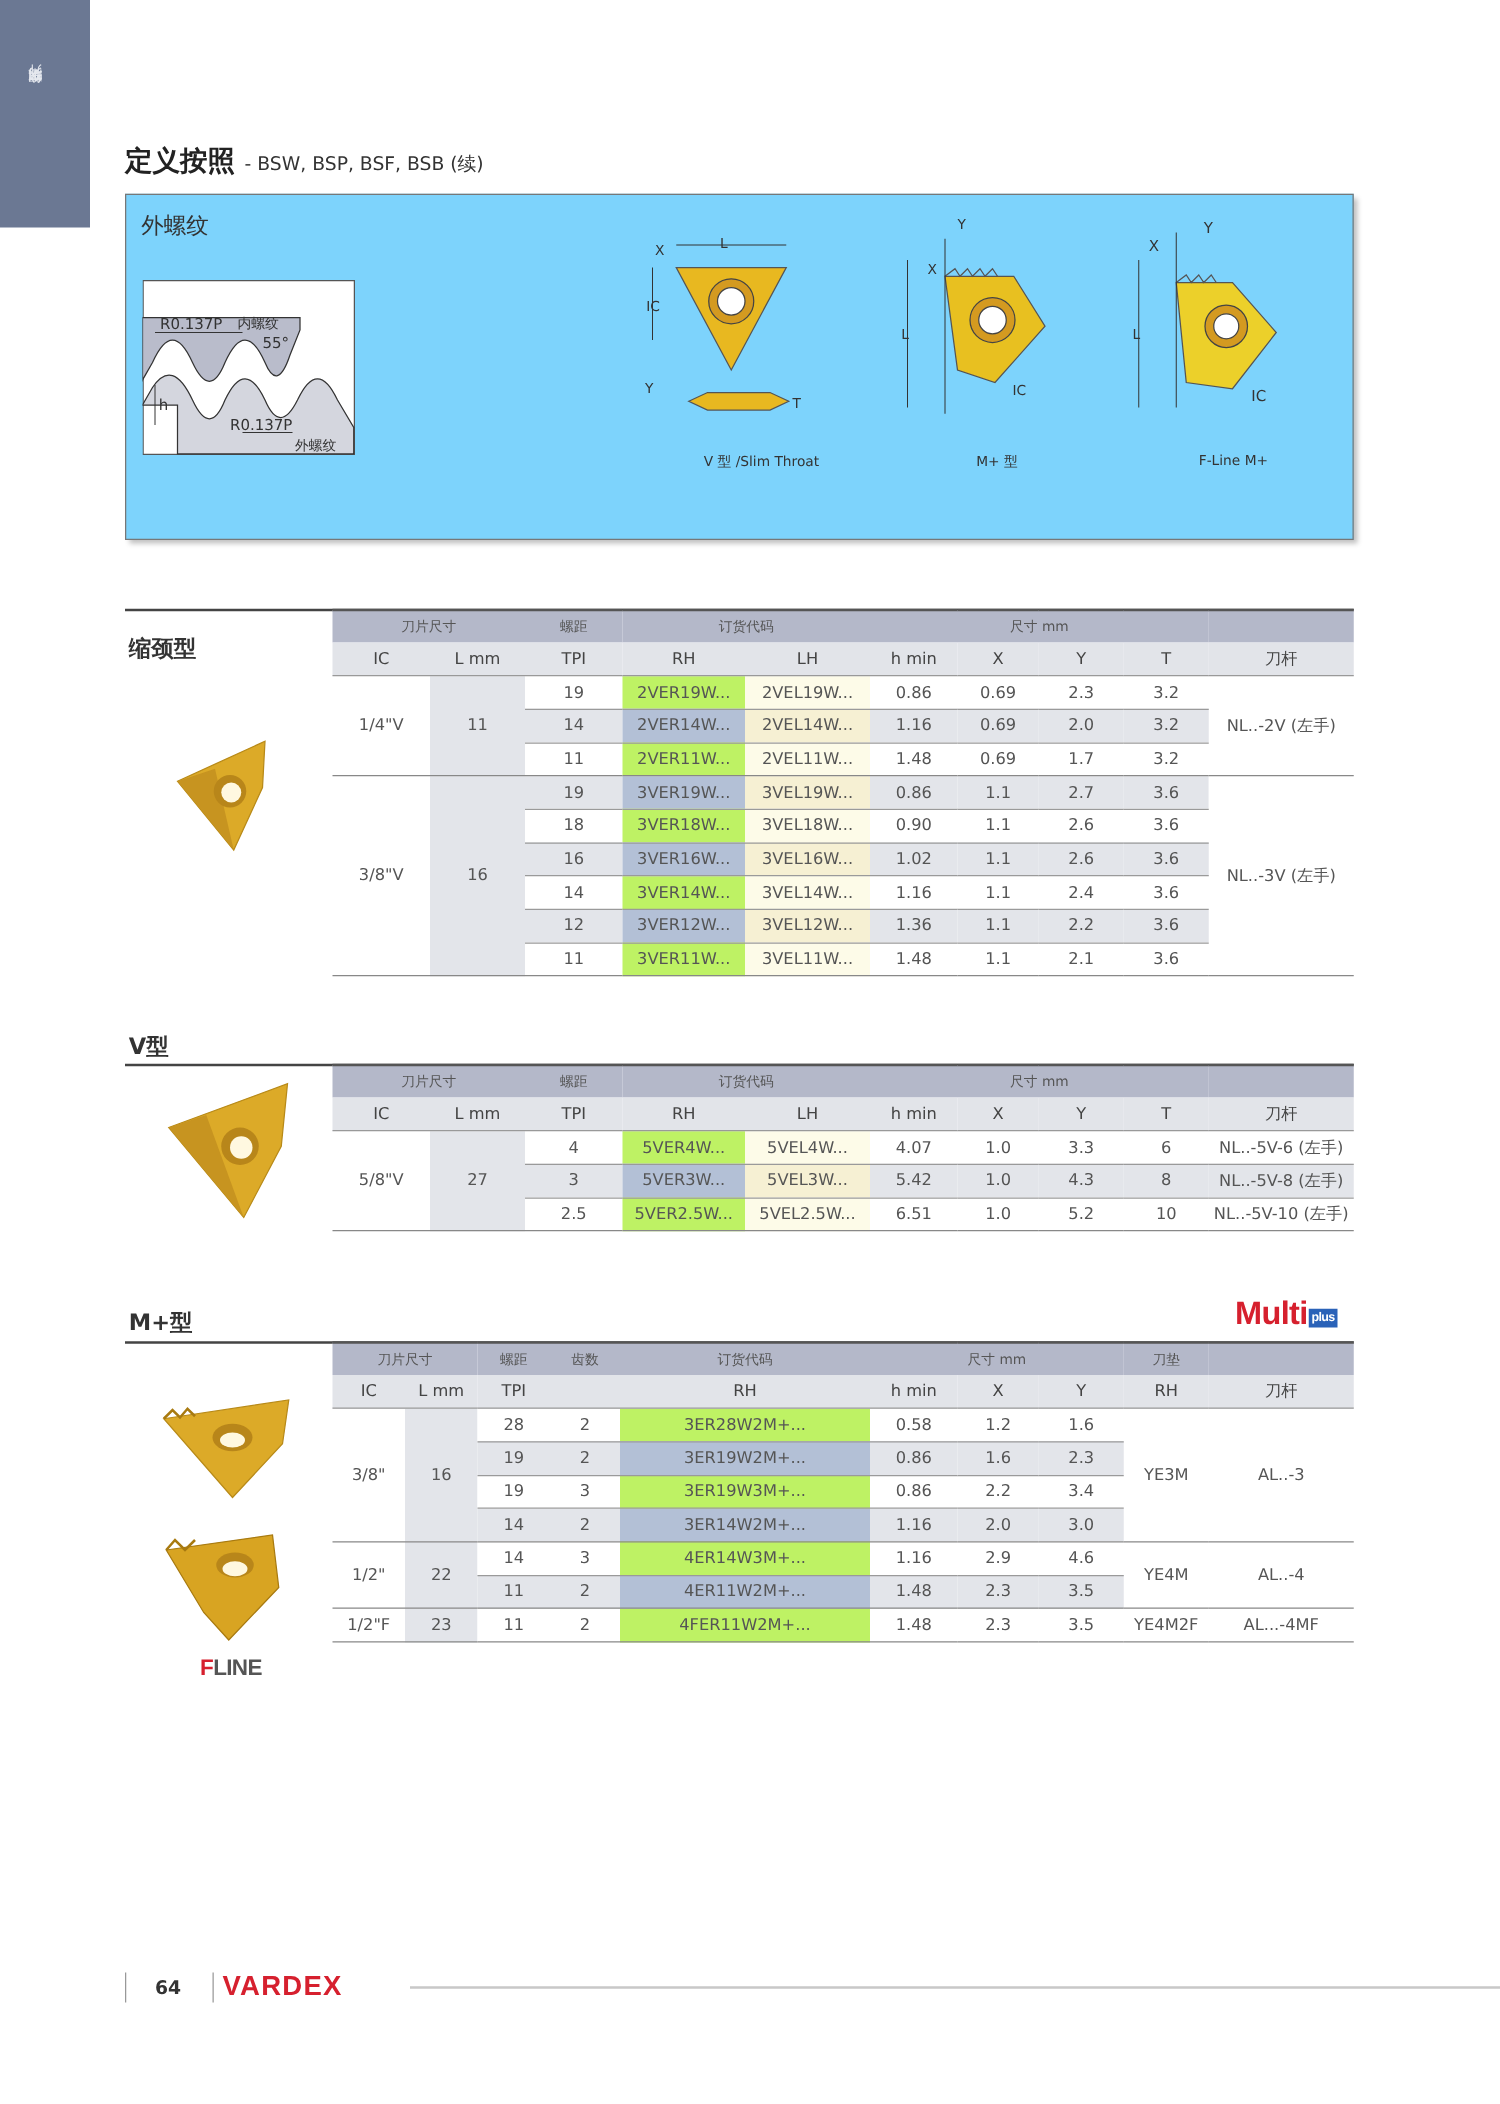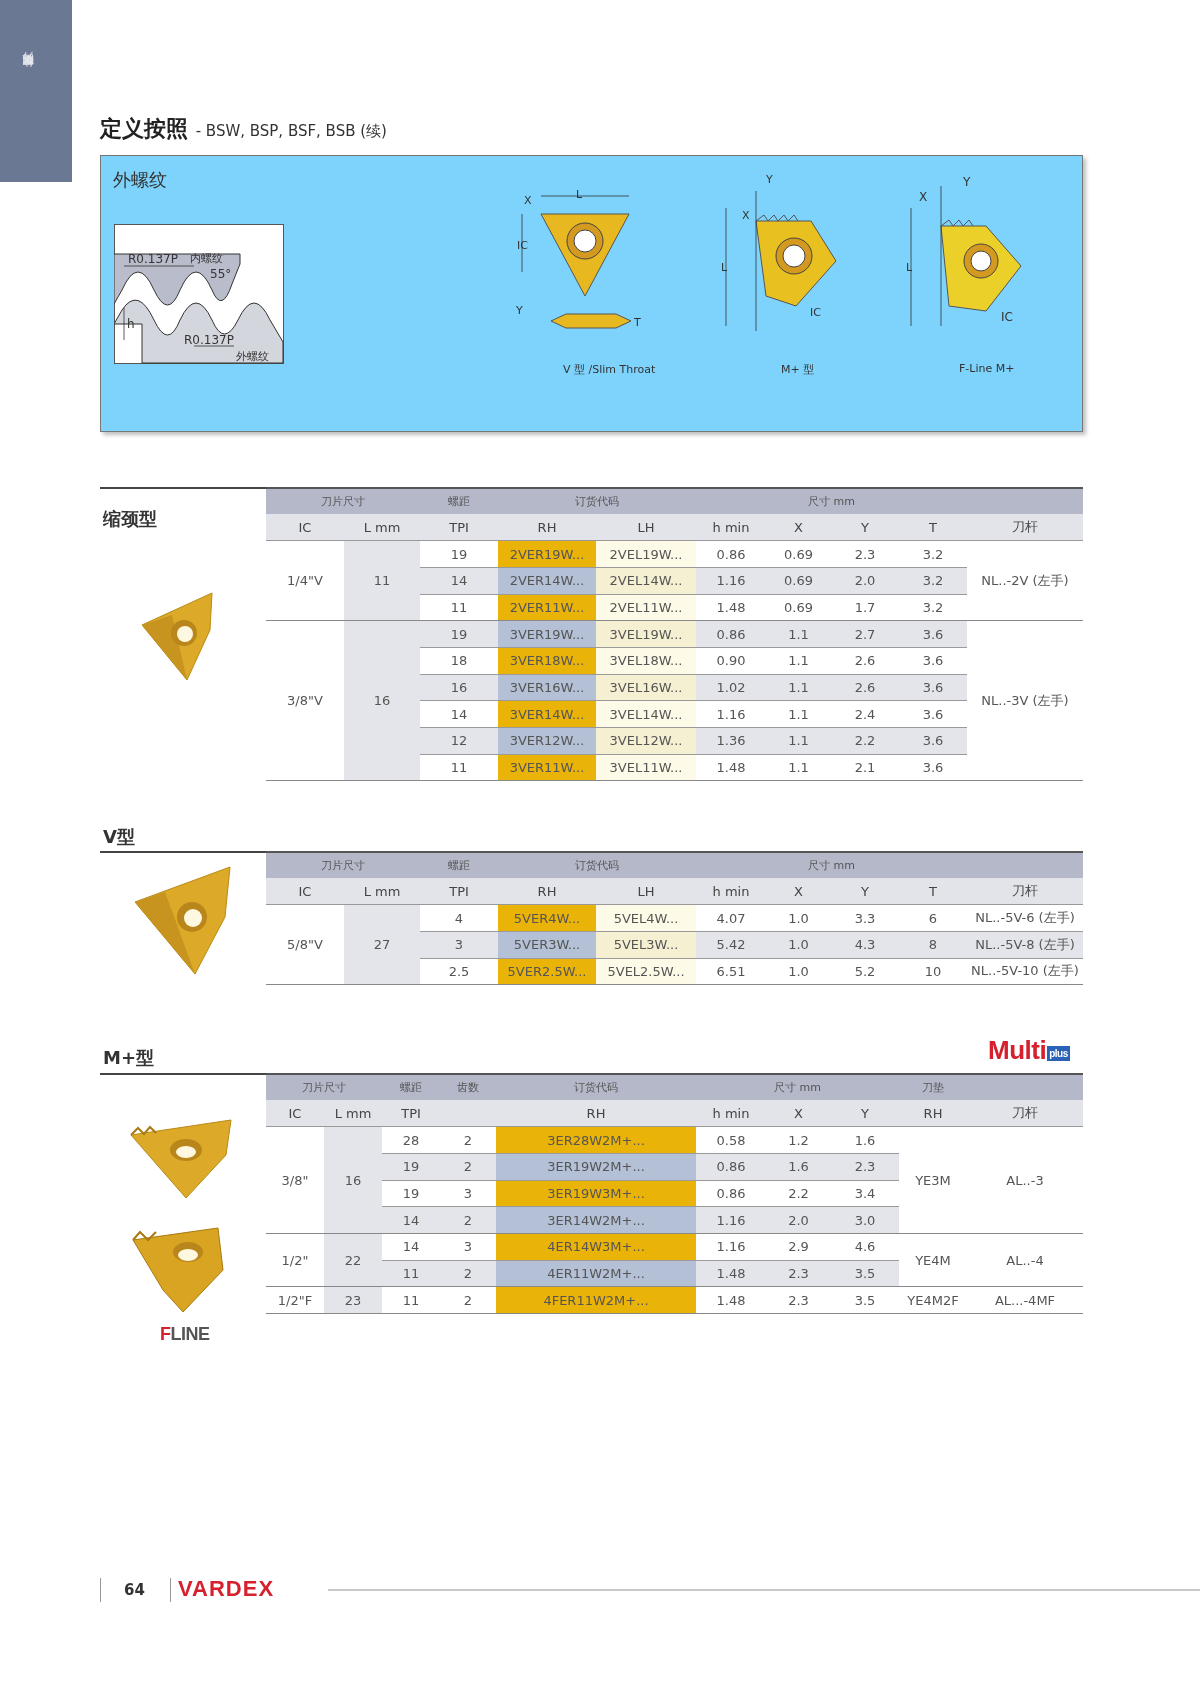--- a/index.html
+++ b/index.html
@@ -18,21 +18,21 @@
   .diag { position: absolute; }
   .diag-caption { position: absolute; font-size: 11px; color: #333; white-space: nowrap; }
   .section-title { position: absolute; left: 103px; font-size: 18px; font-weight: bold; color: #333; }
   .section-line { position: absolute; left: 100px; width: 983px; height: 2px; background: #444; }
   table.spec { position: absolute; left: 266px; width: 817px; border-collapse: collapse; font-size: 13px; color: #555; }
   table.spec td, table.spec th { text-align: center; height: 26.7px; font-weight: normal; padding: 0; }
   table.spec tr.grp th { background: #b4b8c9; color: #555; font-size: 11px; height: 26px; border-top: 2px solid #555; }
   table.spec tr.col th { background: #e2e4e9; color: #444; font-size: 13px; border-bottom: 1.5px solid #999; }
   .c-ic { background: #fff; }
   .c-l { background: #e3e5ea; }
-  .c-rh { background: #eab308; }
+  .c-rh { background: #bef264; }
   .c-rh.dark { background: #b3c0d6; }
   .c-lh { background: #fdfbe8; }
   .c-lh.dark { background: #f6f0d3; }
   .c-num { background: #fff; }
   .c-num.dark { background: #e3e5ea; }
   tr.row td.ln { border-bottom: 1.5px solid #9a9a9a; }
   .grp-end td { border-bottom: 1.5px solid #888 !important; }
   .product-img { position: absolute; }
   .multi-logo { position: absolute; left: 988px; top: 1035px; font-size: 26px; font-weight: bold; color: #d6202e;
          font-family: "Liberation Sans", sans-serif; letter-spacing: -0.5px; }

